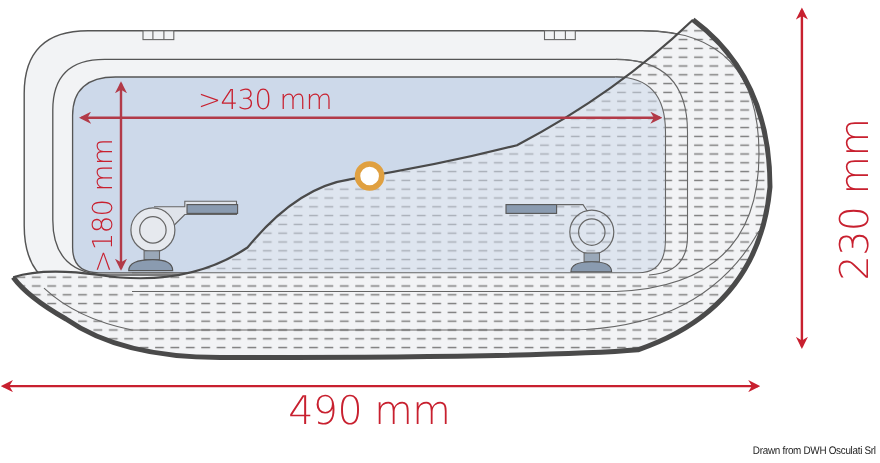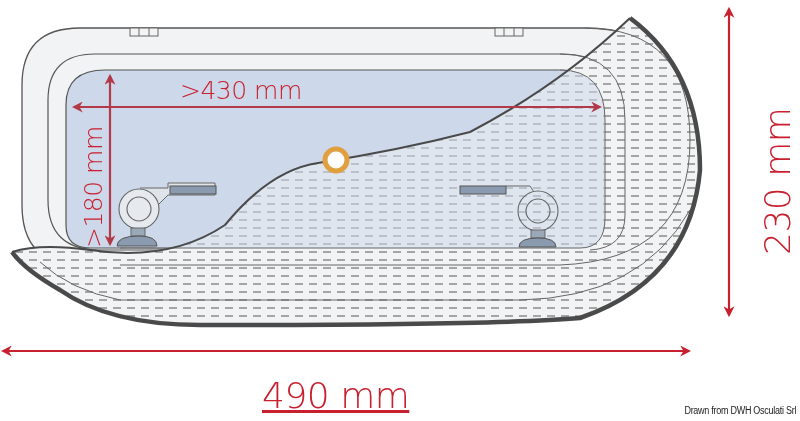--- a/index.html
+++ b/index.html
@@ -2,21 +2,21 @@
 <html><head>
   <meta charset="utf-8">
   <style>
     html, body { margin: 0; padding: 0; background: #ffffff; }
     body { width: 800px; height: 421px; position: relative; overflow: hidden; font-family: "Liberation Sans", sans-serif; }
     #diagram { position: absolute; left: 0; top: 0; width: 800px; height: 421px; }
     .dim-label { position: absolute; color: #c8202f; font-family: "DejaVu Sans", sans-serif; font-weight: 300; white-space: nowrap; line-height: 1; letter-spacing: -0.5px; }
     #lbl-width-inner { left: 180px; top: 78px; font-size: 25px; text-align: right; }
     #lbl-height-inner { left: 81px; top: 158px; font-size: 25px; transform-origin: 0 0; transform: rotate(-90deg) translate(-90px, 0); }
     #lbl-height-outer { left: 760px; top: 255px; font-size: 36px; transform-origin: 0 0; transform: rotate(-90deg); }
-    #lbl-width-outer { left: 262px; top: 378px; font-size: 36px; text-decoration: underline; }
+    #lbl-width-outer { left: 262px; top: 356px; font-size: 36px; }
     #credit { position: absolute; right: 4px; bottom: 5px; font-size: 10px; color: #222; font-family: "Liberation Sans", sans-serif; letter-spacing: -0.3px; transform: scaleX(0.9); transform-origin: right bottom; }
   </style>
 </head>
 <body>
 
 <svg id="diagram" viewBox="0 0 800 421" xmlns="http://www.w3.org/2000/svg">
   <defs>
     <pattern id="dash" patternUnits="userSpaceOnUse" width="14" height="8">
       <rect width="14" height="8" fill="none"></rect>
       <line x1="1" y1="4" x2="9" y2="4" stroke="#7a7a7a" stroke-width="1.3"></line>

